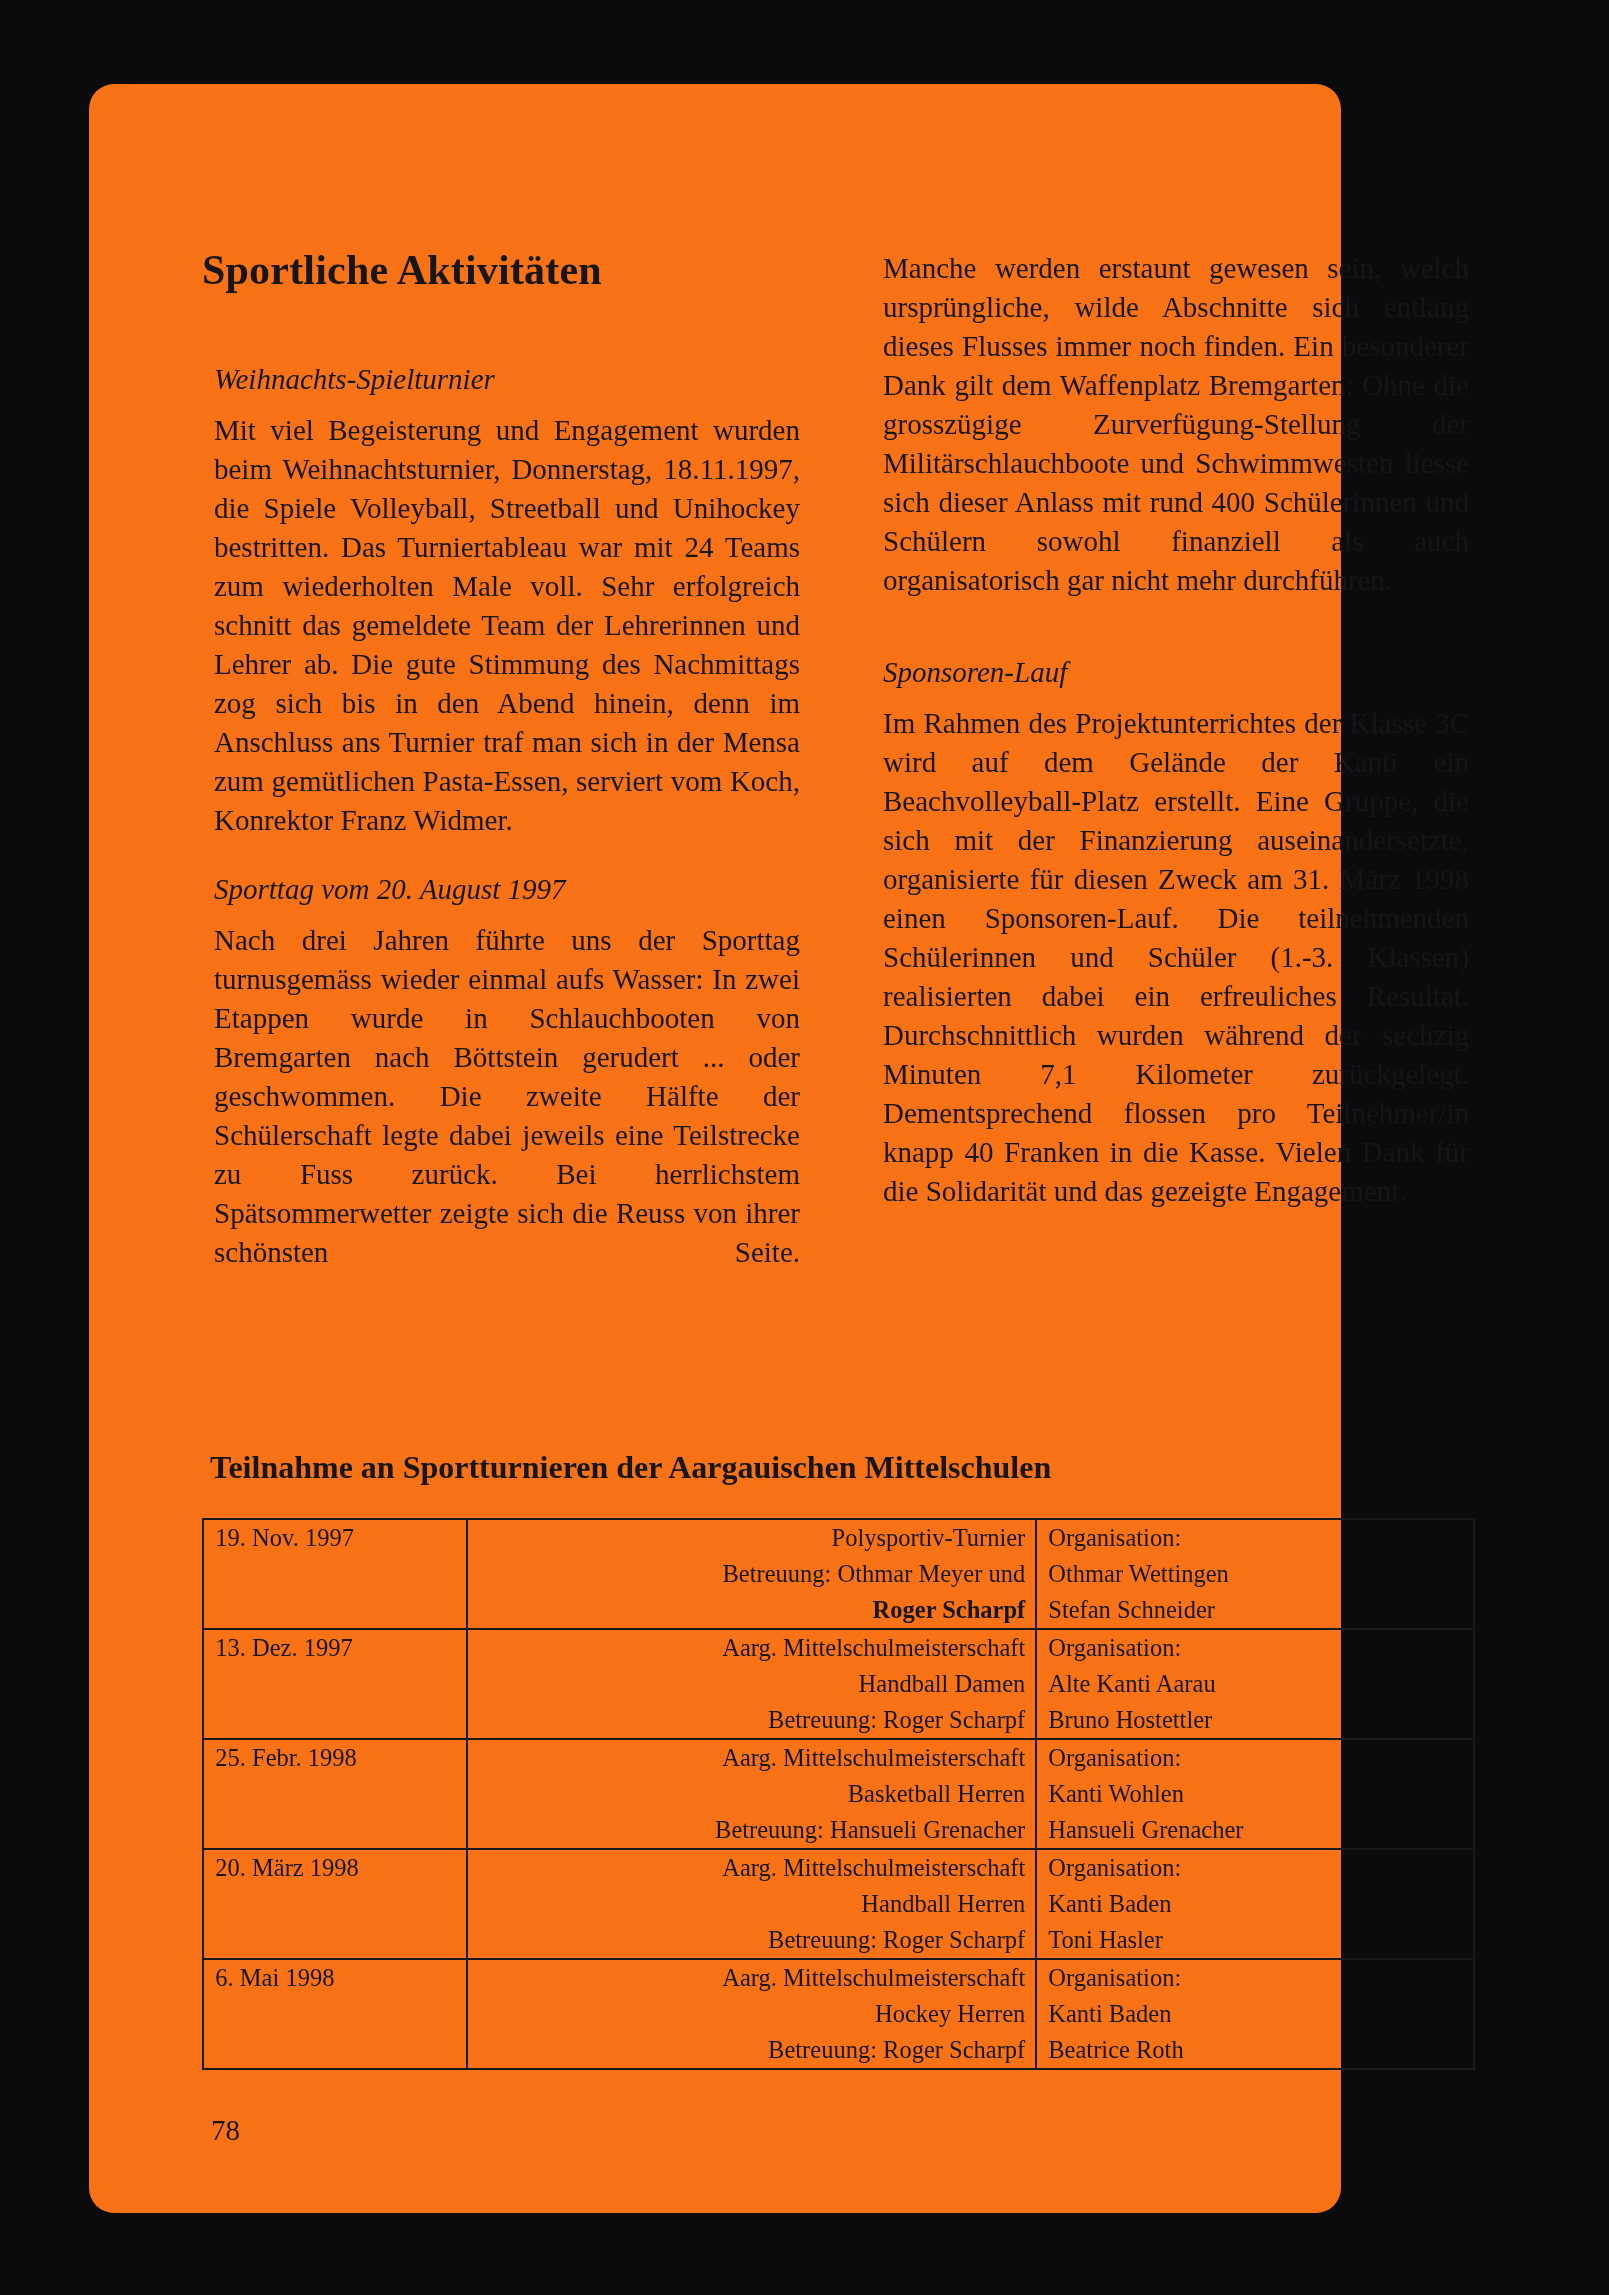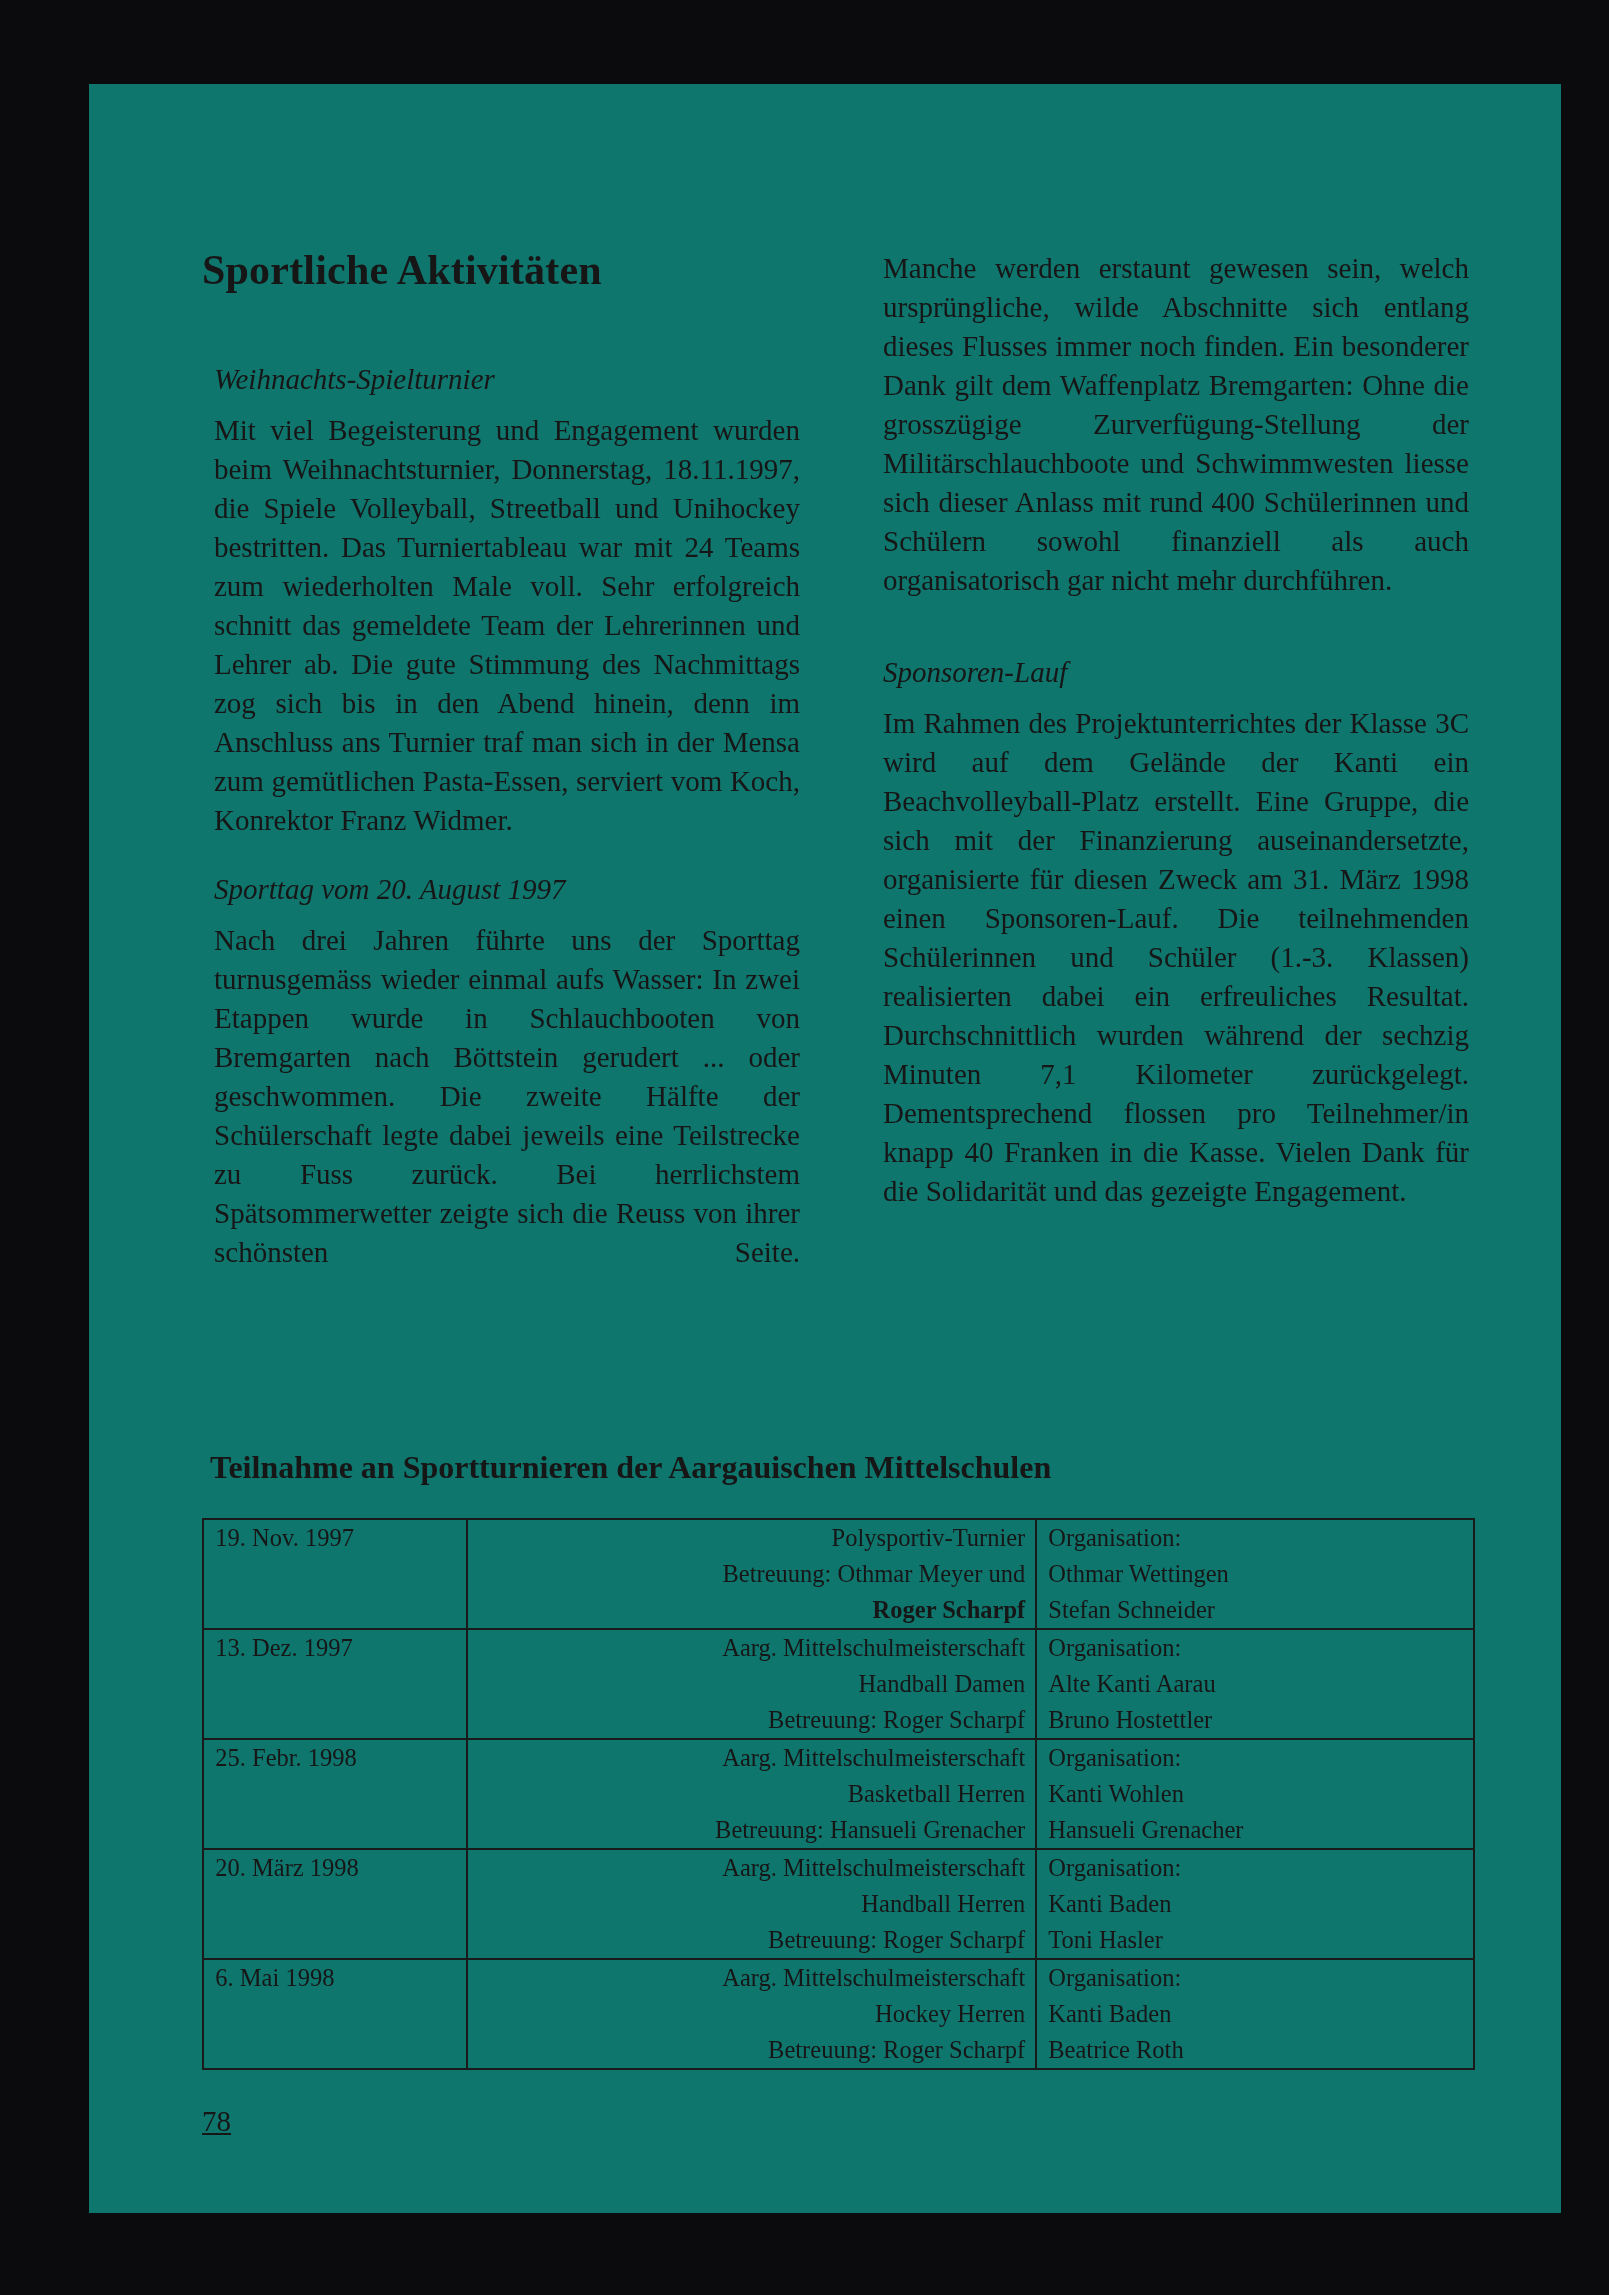--- a/index.html
+++ b/index.html
@@ -2,22 +2,23 @@
 <html style="font-size:13px"><head>
 <meta charset="utf-8">
 <style>
   html, body { margin:0; padding:0; }
   body {
     width:1609px; height:2295px; background:#0b0b0d;
     position:relative; overflow:hidden;
     font-family:"Liberation Serif","DejaVu Serif",serif; color:#161616;
   }
   .page {
-    position:absolute; left:89px; top:84px; width:1472px; height:2129px;
-    background:#0f766e;
+    position:absolute; left:89px; top:84px; width:1252px; height:2129px;
+    background:#f97316;
+    border-radius:25px;
   }
   .col { position:absolute; width:610px; font-size:29px; line-height:39px; text-align:justify; }
   .col p { margin:12px; }
   .col-left { left:113px; top:158px; }
   .col-right { left:782px; top:153px; }
   .title {
     font-size:42px; font-weight:bold; margin:0; line-height:56px; height:56px;
     letter-spacing:0.2px;
   }
   .sub { font-style:italic; margin:0; font-size:29px; line-height:39px; }
@@ -33,21 +34,21 @@
     border-collapse:collapse; font-size:24.5px; line-height:36px;
   }
   table.t td {
     border:2.4px solid #1a1a1a; vertical-align:top; padding:0 9.7px 0 11.3px;
   }
   table.t td.c-date { width:241px; }
   table.t td.c-event { width:546px;text-align:right; }
   table.t td.c-org { }
   .line { display:block; white-space:nowrap; }
   .indent { padding-left:179px;font-weight:bold; }
-  .pageno { position:absolute; left:113px; top:2021px; font-size:29px; margin:0;text-decoration:underline; }
+  .pageno { position:absolute; left:113px; top:2021px; font-size:29px; margin:9px; }
 </style>
 </head>
 <body>
 
 <div class="page">
 
   <div class="col col-left">
     <h1 class="title">Sportliche Aktivitäten</h1>
     <div class="spacer-title"></div>
     <p class="sub">Weihnachts-Spielturnier</p>

